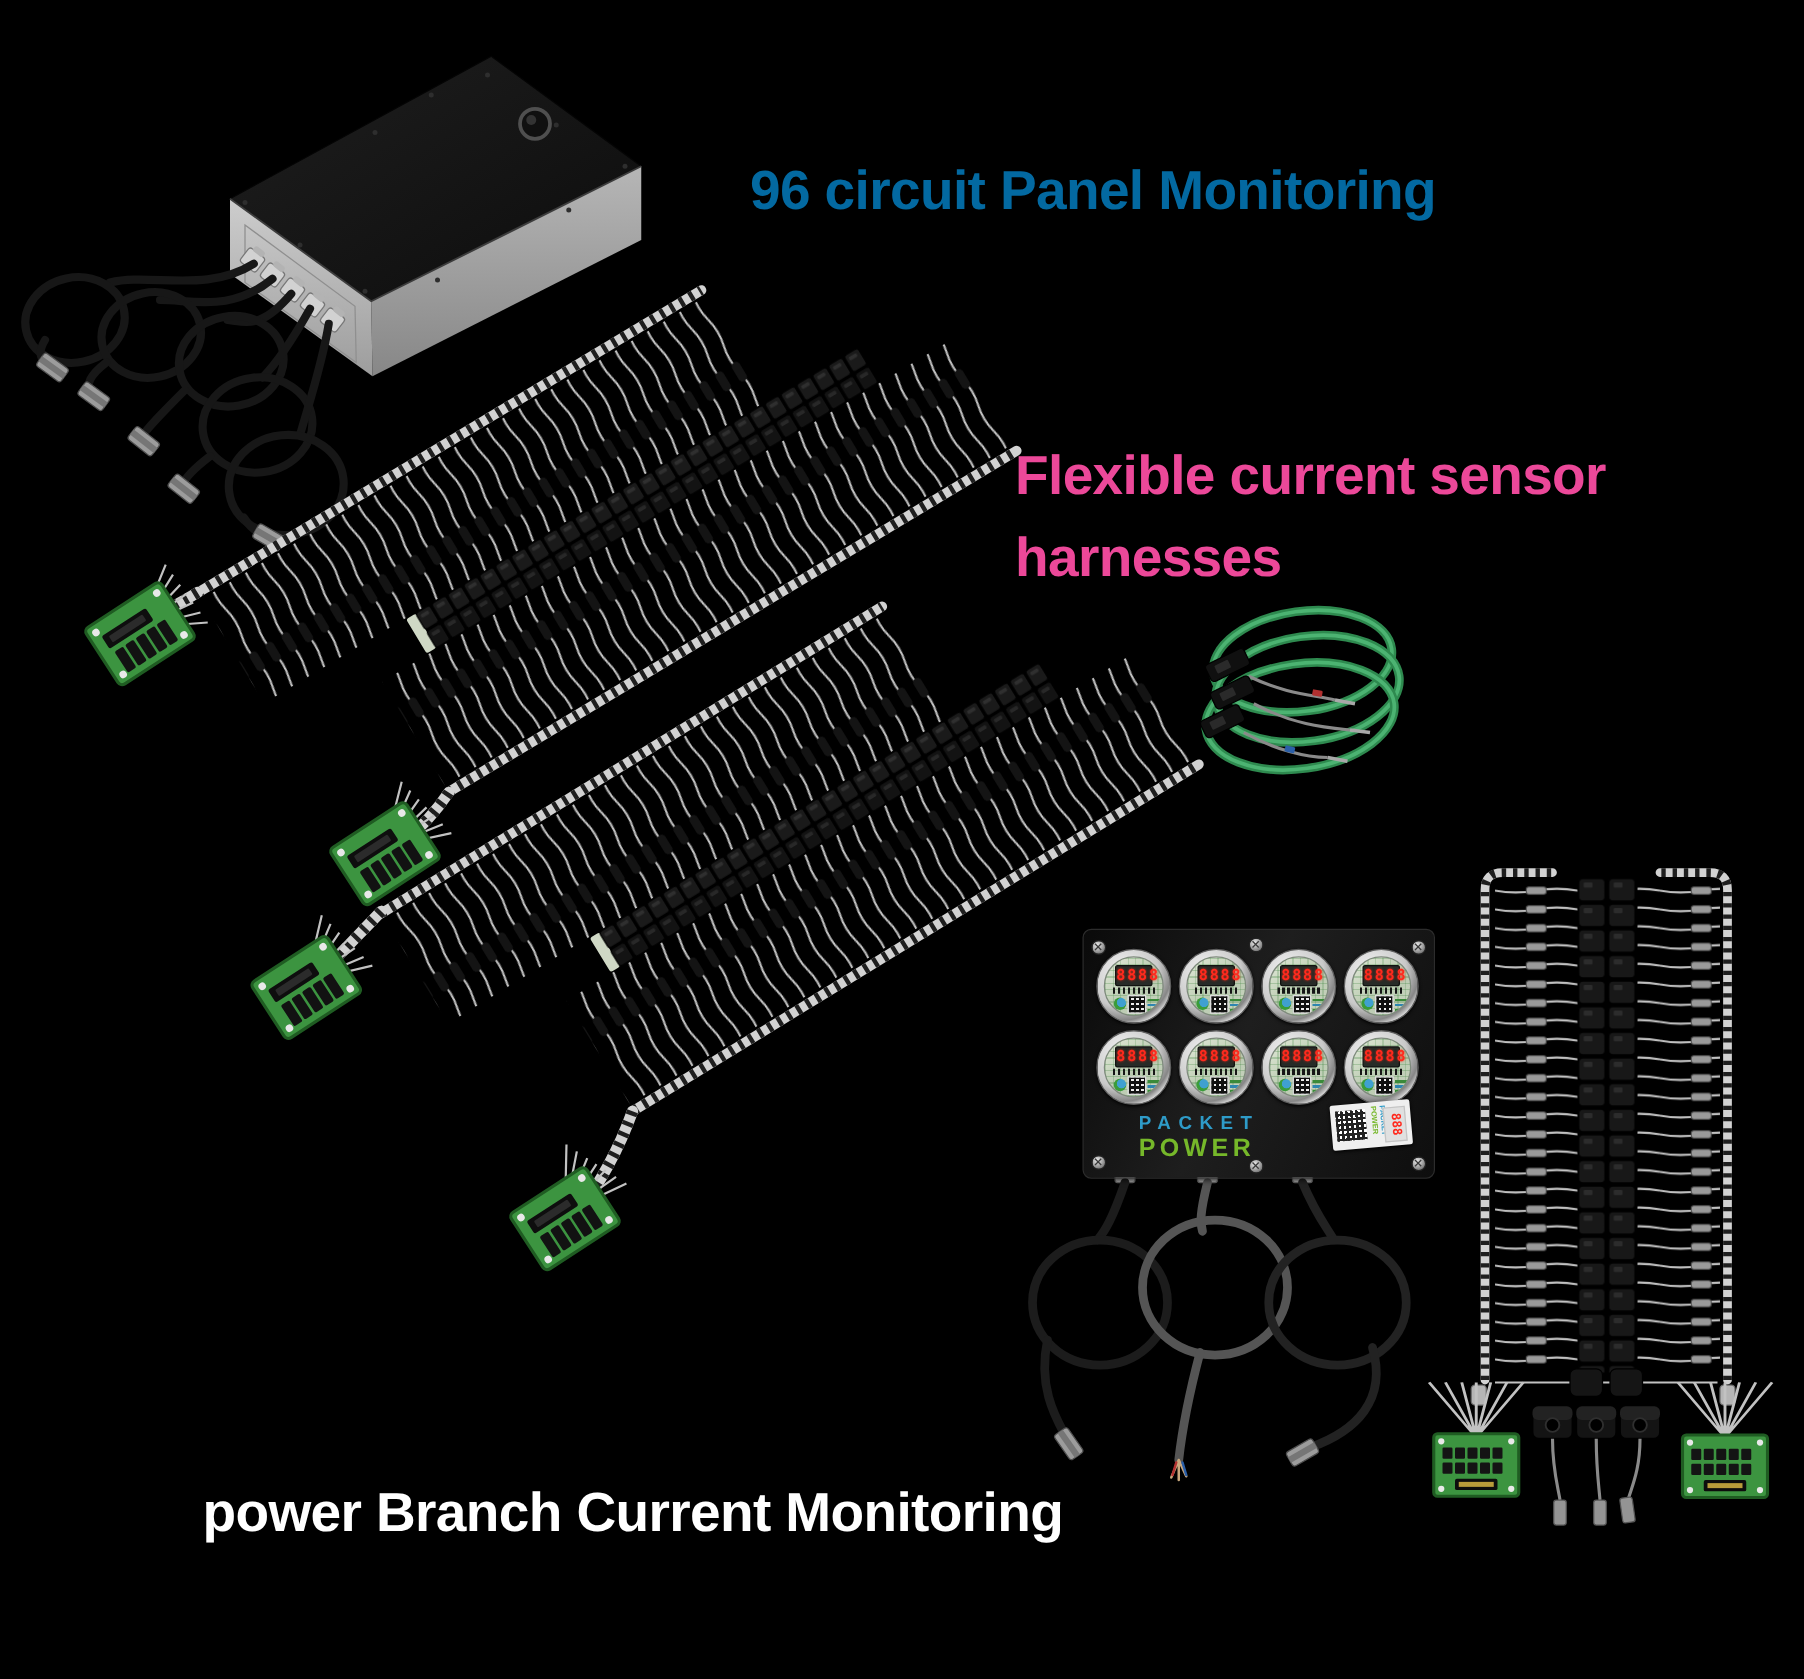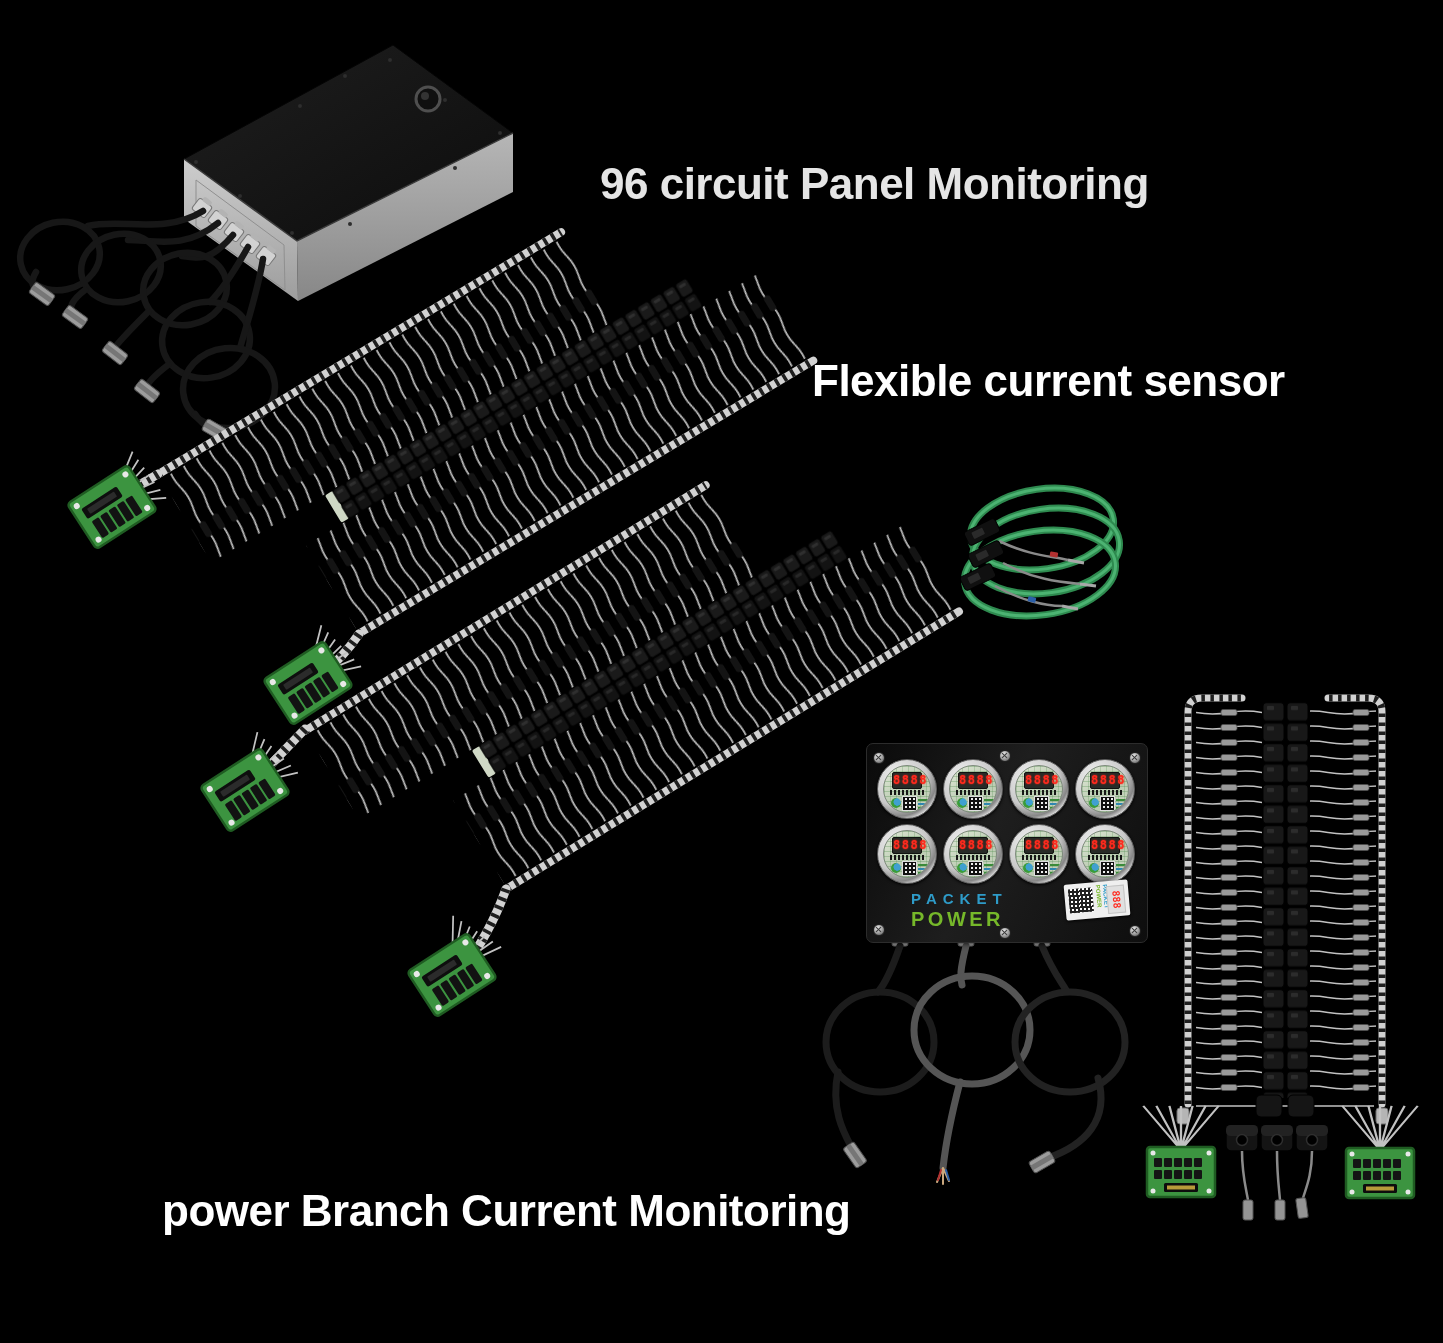--- a/index.html
+++ b/index.html
@@ -328,23 +328,24 @@
       <path d="M1242,1151 C1242,1175 1246,1188 1248,1200" stroke="#8a8a8a" stroke-width="2.5" fill="none"></path>
       <path d="M1277,1151 C1277,1175 1279,1188 1280,1200" stroke="#8a8a8a" stroke-width="2.5" fill="none"></path>
       <path d="M1312,1151 C1312,1175 1306,1188 1303,1198" stroke="#8a8a8a" stroke-width="2.5" fill="none"></path>
       <rect x="1243" y="1200" width="10" height="20" rx="2" fill="#949494" stroke="#555"></rect>
       <rect x="1275" y="1200" width="10" height="20" rx="2" fill="#949494" stroke="#555"></rect>
       <rect x="1297" y="1198" width="10" height="20" rx="2" fill="#949494" stroke="#555" transform="rotate(-8 1302 1208)"></rect>
     </g>
   </g>
 </svg>
 
-  <div class="cap" id="cap-title" style="color: #e5e5e5; margin-top: 31px;">96 circuit Panel Monitoring</div>
-  <div class="cap" id="cap-harness" style="color: #ffffff;">
+  <div class="cap" id="cap-title" style="color: #0369a1;">96 circuit Panel Monitoring</div>
+  <div class="cap" id="cap-harness" style="color: #ec4899;">
     <span class="line">Flexible current sensor</span>
+    <span class="line">harnesses</span>
   </div>
   <div class="cap" id="cap-bottom" style="color: rgb(255, 255, 255);">
     <span class="line">power Branch Current Monitoring</span>
   </div>
 
   <div id="panel">
     <div class="screw" style="left:6px;top:8px"></div>
     <div class="screw" style="left:132px;top:6px"></div>
     <div class="screw" style="left:262px;top:8px"></div>
     <div class="screw" style="left:6px;top:180px"></div>

